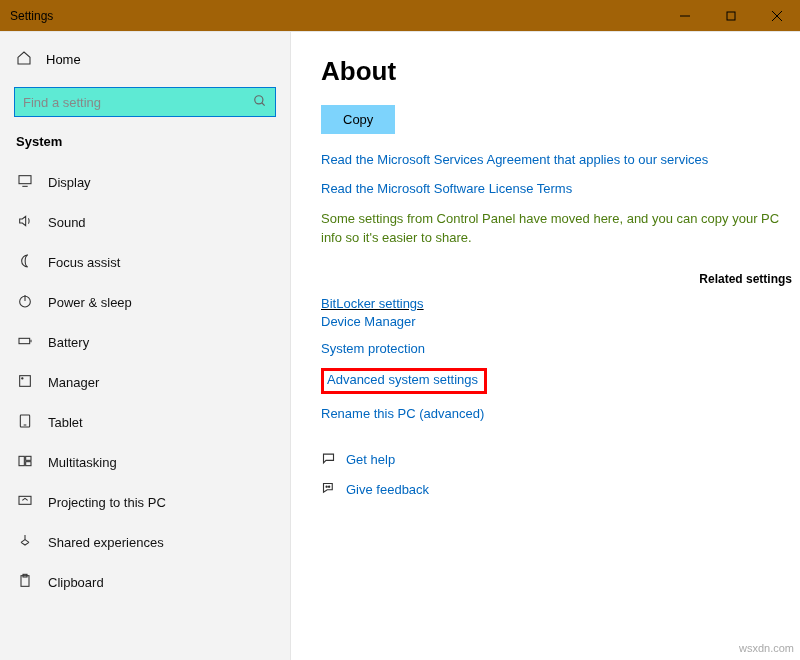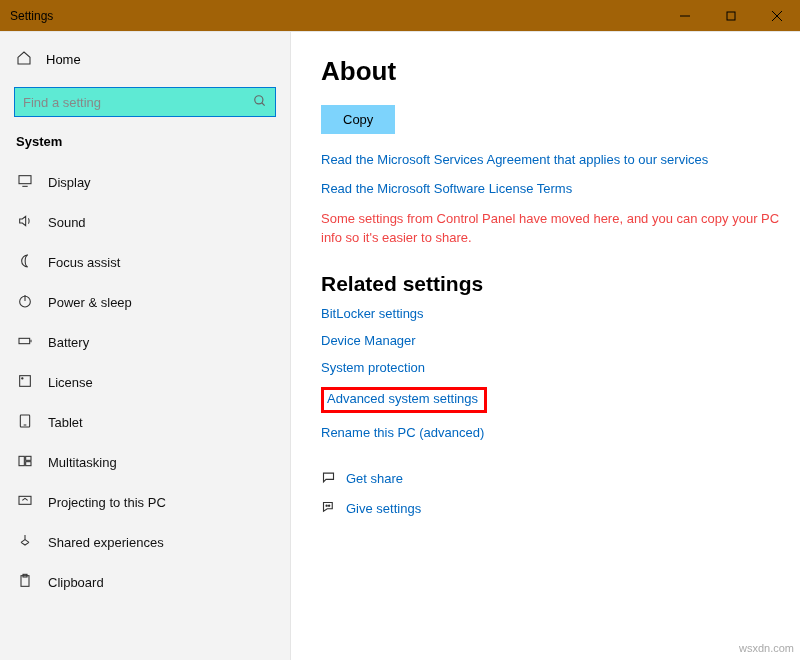--- a/index.html
+++ b/index.html
@@ -18,22 +18,22 @@
     .section-label { padding: 8px 16px 12px 16px; font-weight: 700; font-size: 13px; }
     .navitem { display: flex; align-items: flex-end; gap: 14px; padding: 11px 16px; font-size: 13px; color: #111; }
     .navitem .ico { width: 18px; height: 18px; display: flex; align-items: center; justify-content: center; color: #333; }
     .main { flex: 1; padding: 24px 8px 10px 30px; overflow: auto; }
     .page-title { font-size: 26px; font-weight: 600; margin-bottom: 18px; }
     .copy-btn { display: inline-block; background: #7dd3fc; padding: 7px 22px; font-size: 13px; margin-bottom: 18px; }
     .link { color: #0067c0; font-size: 13px; margin-bottom: 14px; display: block; }
     .bottom-link-row { display:flex; align-items:center; gap:10px; margin-bottom:12px; font-size:13px; }
     .bottom-link-row .link { margin-bottom:0; }
     .subhead { font-size: 18px; font-weight: 600; margin-top: 24px; margin-bottom: 6px; }
-    .desc { color: #ef4444; font-size: 13px; line-height: 1.45; margin-bottom: 24px; }
-    .subhead2 { font-size: 21px; font-weight: 600; margin-top: 10px; margin-bottom: 10px; }
+    .desc { color: #4d7c0f; font-size: 13px; line-height: 1.45; margin-bottom: 24px; }
+    .subhead2 { font-size: 12px; font-weight: 600; margin-top: 10px; margin-bottom: 10px; text-align: right; }
     .hl-box { border: 3px solid #ff0000; display:inline-block; padding: 1px 6px 4px 3px; }
     .watermark { position: absolute; right: 6px; bottom: 6px; font-size: 11px; color: #aaa; }
     .ico svg { width: 16px; height: 16px; }
   </style>
 </head>
 <body>
 
 <div class="titlebar">
   <div class="titlebar-left">Settings</div>
   <div class="titlebar-right">
@@ -121,21 +121,21 @@
           </span>
           <span>Battery</span>
         </div>
         <div class="navitem">
           <span class="ico">
             <svg viewBox="0 0 24 24" fill="none" stroke="#333" stroke-width="1.6">
               <rect x="4" y="4" width="16" height="16"></rect>
               <circle cx="8" cy="8" r="1" fill="#333"></circle>
             </svg>
           </span>
-          <span>License</span>
+          <span>Manager</span>
         </div>
         <div class="navitem">
           <span class="ico">
             <svg viewBox="0 0 24 24" fill="none" stroke="#333" stroke-width="1.6">
               <rect x="5" y="3" width="14" height="18" rx="1"></rect>
               <line x1="10" y1="18" x2="14" y2="18"></line>
             </svg>
           </span>
           <span>Tablet</span>
         </div>
@@ -185,21 +185,21 @@
     <div class="copy-btn">Copy</div>
     <div id="top-links">
         <span class="link">Read the Microsoft Services Agreement that applies to our services</span>
         <span class="link">Read the Microsoft Software License Terms</span>
       </div>
 
     <div class="desc">Some settings from Control Panel have moved here, and you can copy your PC info so it's easier to share.</div>
 
     <div class="subhead2">Related settings</div>
     <div id="related-links">
-        <div style="margin-bottom: 12px;">
+        <div style="margin-bottom: 3px; text-decoration: underline;">
           <span class="link" style="margin-bottom: 0px;">BitLocker settings</span>
         </div>
         <div style="margin-bottom: 12px;">
           <span class="link" style="margin-bottom: 0px;">Device Manager</span>
         </div>
         <div style="margin-bottom: 12px;">
           <span class="link" style="margin-bottom: 0px;">System protection</span>
         </div>
         <div style="margin-bottom: 12px;"><span class="hl-box"><span class="link" style="margin-bottom: 0px;">Advanced system settings</span></span></div>
         <div style="margin-bottom: 12px;">
@@ -207,28 +207,28 @@
         </div>
       </div>
 
     <div style="height:18px"></div>
     <div class="bottom-link-row">
       <span>
         <svg width="15" height="15" viewBox="0 0 24 24" fill="none" stroke="#333" stroke-width="1.8">
             <path d="M4 5h16v10H8l-4 4z"></path>
           </svg>
       </span>
-      <span class="link">Get share</span>
+      <span class="link">Get help</span>
     </div>
     <div class="bottom-link-row">
       <span>
         <svg width="15" height="15" viewBox="0 0 24 24" fill="none" stroke="#333" stroke-width="1.8">
             <path d="M4 4h14v10H10l-6 4z"></path>
             <circle cx="9" cy="9" r="1" fill="#333"></circle>
             <circle cx="13" cy="9" r="1" fill="#333"></circle>
           </svg>
       </span>
-      <span class="link">Give settings</span>
+      <span class="link">Give feedback</span>
     </div>
   </div>
 </div>
 
 <div class="watermark">wsxdn.com</div>
 
 </body></html>

